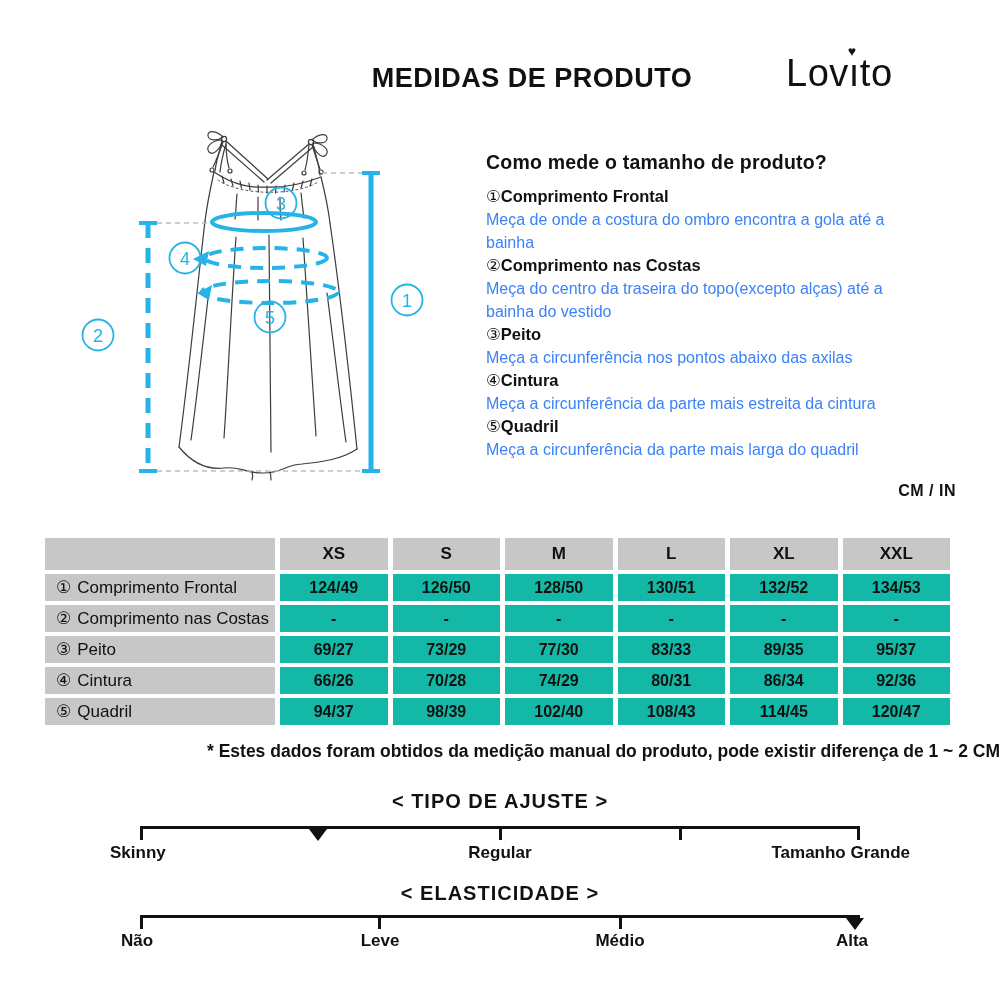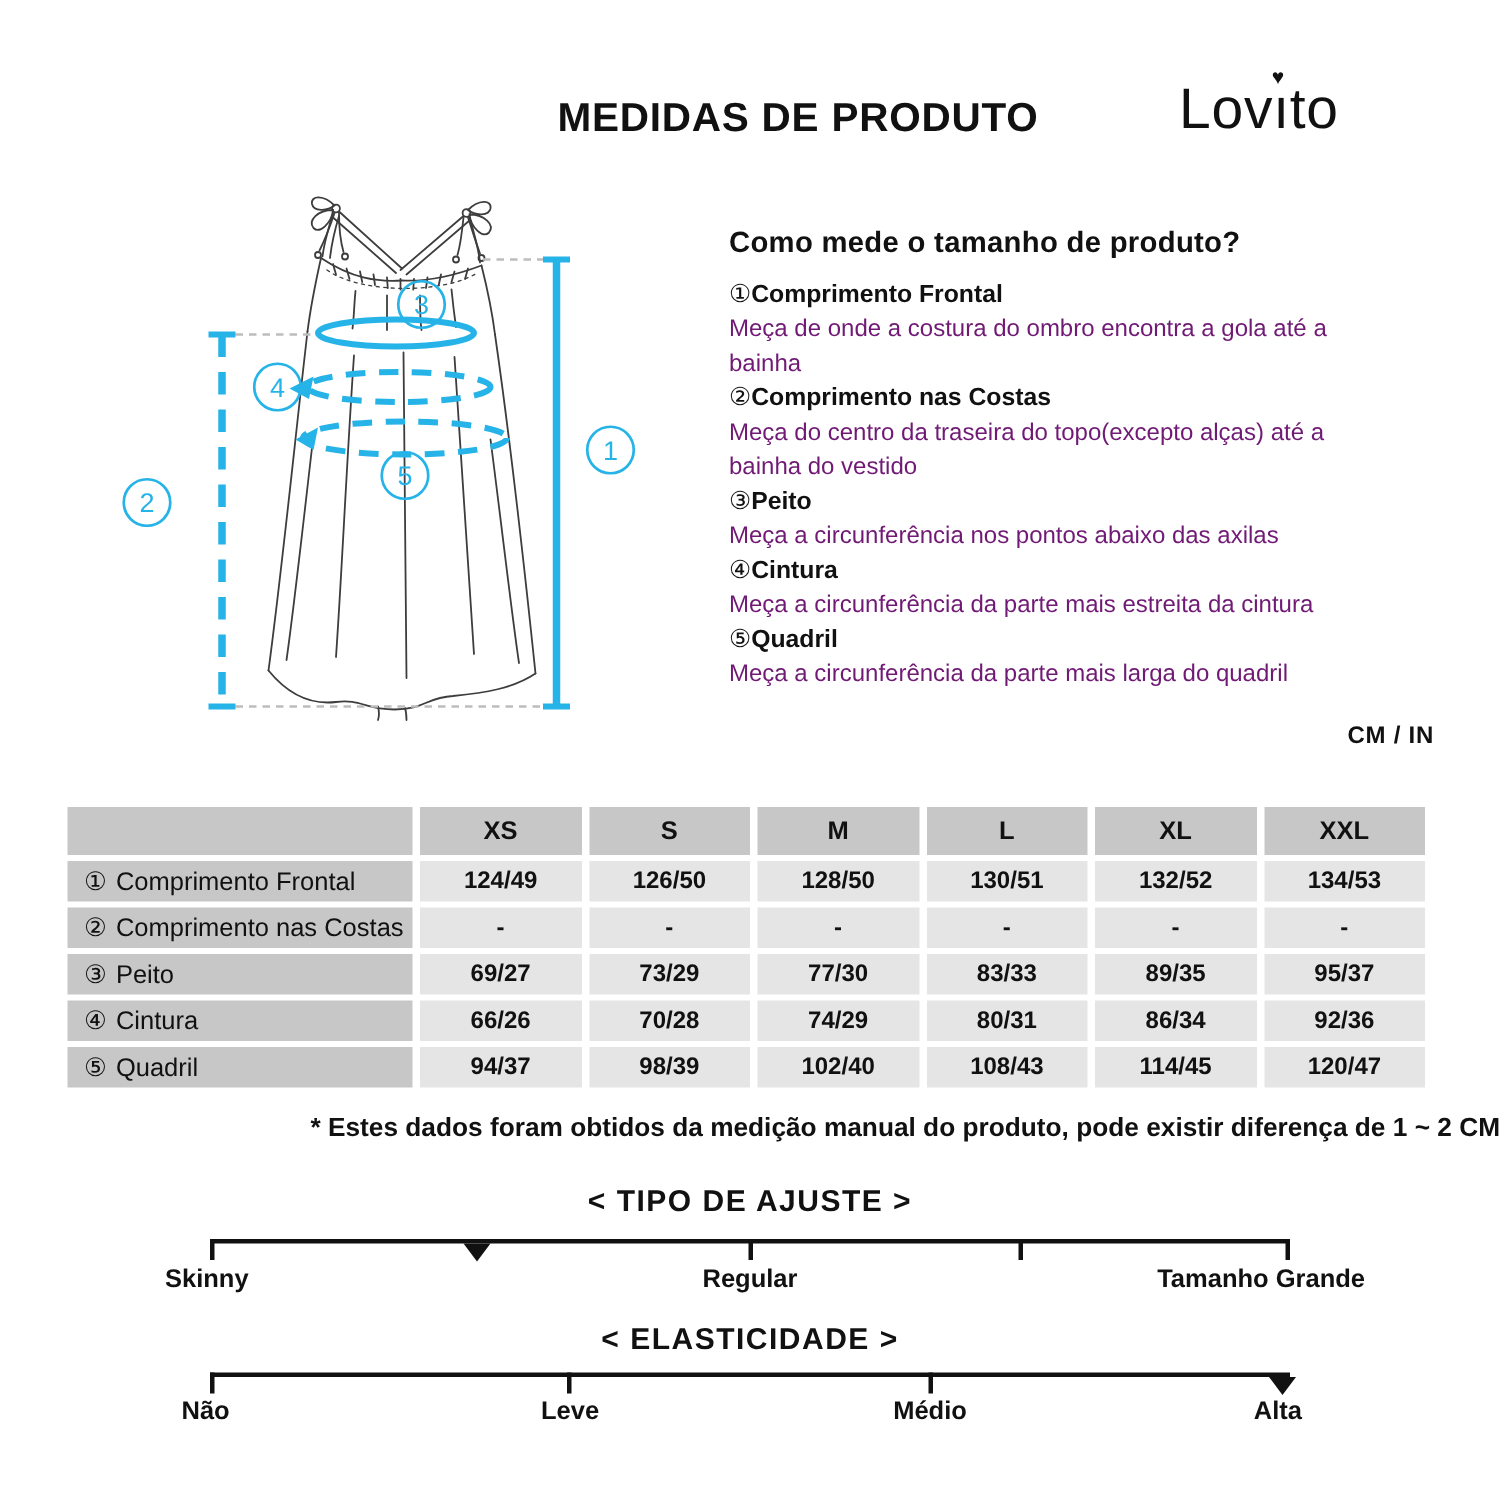--- a/index.html
+++ b/index.html
@@ -14,33 +14,33 @@
   .brand .heart{position:absolute;left:-1px;top:-8px;font-size:14px;line-height:14px;}
 
   
   .diagram{position:absolute;left:60px;top:110px;width:420px;height:380px;}
 
   
   .guide{position:absolute;left:486px;top:151px;width:444px;}
   .guide h2{font-size:19.5px;margin:0 0 11px 0;font-weight:bold;letter-spacing:.2px;}
   .g-head{font-size:16.5px;font-weight:bold;line-height:23px;}
   .g-num{font-weight:normal;}
-  .g-desc{font-size:16px;color:#701a75;line-height:23px;margin:0;}
+  .g-desc{font-size:16px;color:#3b82f6;line-height:23px;margin:0;}
 
   
   .unit{position:absolute;top:482px;right:44px;font-size:16px;font-weight:bold;letter-spacing:.5px;}
   .size-table{position:absolute;left:45px;top:517px;width:905px;display:grid;
               grid-template-columns:230px repeat(6,1fr);grid-template-rows:32px repeat(5,27px);
               gap:4px 5px;margin-top:21px;}
   .st-cell{display:flex;align-items:center;justify-content:center;}
   .st-corner{background:#c7c7c7;}
   .st-h{background:#c7c7c7;font-weight:bold;font-size:17px;}
   .st-label{background:#c7c7c7;justify-content:flex-start;padding-left:11px;font-size:17px;}
   .st-label .num{margin-right:6px;}
-  .st-val{background:#e5e5e5;font-weight:bold;font-size:16px;}
+  .st-val{background:#14b8a6;font-weight:bold;font-size:16px;}
 
   
   .footnote{position:absolute;top:741px;left:0;width:100%;text-align:right;
             font-weight:bold;font-size:17.5px;margin:0;}
 
   
   .scale-title{position:absolute;left:0;width:100%;text-align:center;font-weight:bold;
                font-size:20px;letter-spacing:1px;}
   .t-fit{top:790px;} .t-el{top:882px;}
   .scale{position:absolute;left:140px;width:720px;height:16px;}

